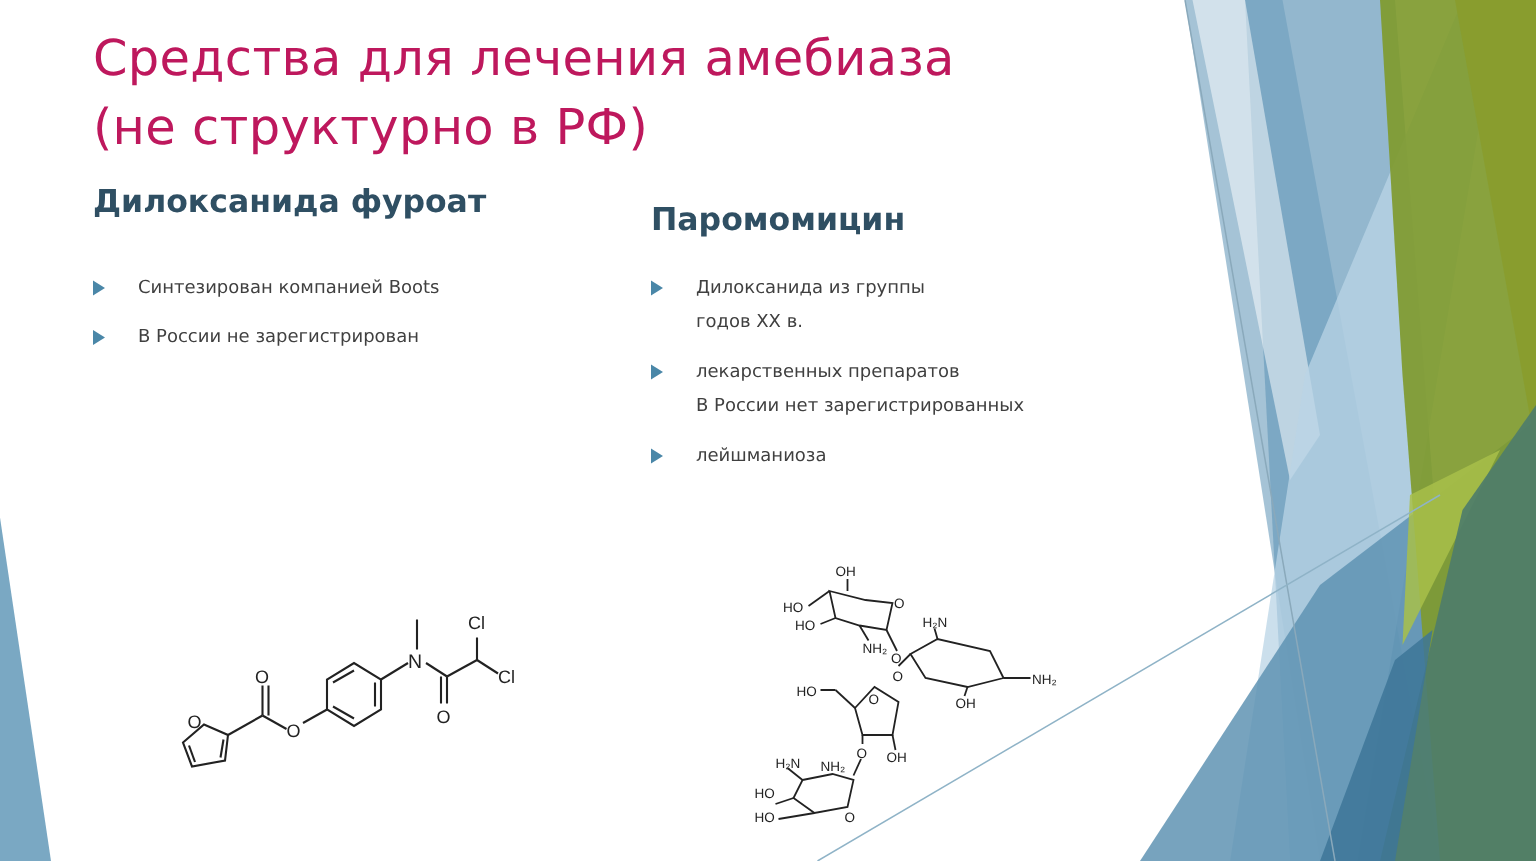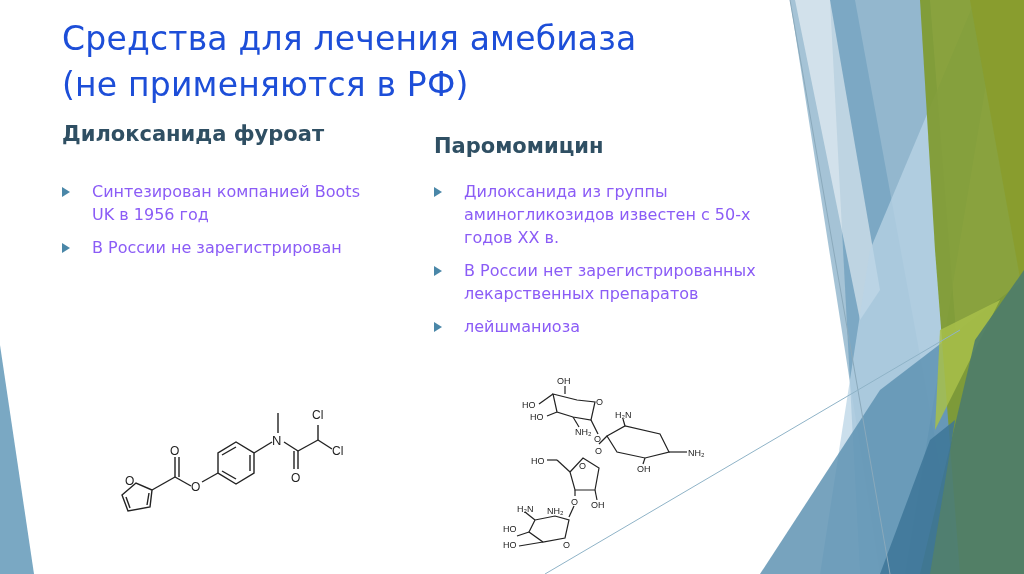--- a/index.html
+++ b/index.html
@@ -1,23 +1,23 @@
 <!DOCTYPE html>
 <html><head>
 <meta charset="utf-8">
 <style>
   html, body { margin: 0; padding: 0; }
   body { width: 1024px; height: 574px; overflow: hidden; background: #ffffff; position: relative; font-family: "DejaVu Sans", "Liberation Sans", sans-serif; }
   .slide { position: absolute; left: 0; top: 0; width: 1024px; height: 574px; background: #ffffff; overflow: hidden; }
   .deco { position: absolute; left: 0; top: 0; width: 1024px; height: 574px; }
-  .title { position: absolute; left: 62px; top: 16px; color: #1d4ed8; font-size: 33px; line-height: 46px; font-weight: normal; letter-spacing: 0.2px; }
+  .title { position: absolute; left: 62px; top: 16px; color: #be185d; font-size: 33px; line-height: 46px; font-weight: normal; letter-spacing: 0.2px; }
   .col-head { position: absolute; top: 122px; color: #2f4f63; font-size: 21px; font-weight: bold; }
   .col-left-head { left: 62px; }
   .col-right-head { left: 434px; margin-top: 12px; }
-  ul.bullets { position: absolute; list-style: none; margin: 0; padding: 0; color: #8b5cf6; font-size: 16px; line-height: 23px; }
+  ul.bullets { position: absolute; list-style: none; margin: 0; padding: 0; color: #404040; font-size: 12px; line-height: 23px; }
   ul.bullets li { position: relative; padding-left: 30px; margin-bottom: 10px; }
   ul.bullets .arrow { position: absolute; left: 0; top: 7px; width: 0; height: 0; border-top: 5px solid transparent; border-bottom: 5px solid transparent; border-left: 8px solid #4a87a8; }
   .left-list { left: 62px; top: 180px; width: 340px; }
   .right-list { left: 434px; top: 180px; width: 370px; }
   .mol { position: absolute; }
   .mol text { font-family: "Liberation Sans", sans-serif; fill: #222; }
 </style>
 </head>
 <body>
 
@@ -44,49 +44,47 @@
     <polygon points="920,574 1024,574 1024,270 975,340" fill="#4e7d6a" opacity="0.92"></polygon>
 
     <polygon points="880,574 930,574 955,420 930,440" fill="#3d7598" opacity="0.85"></polygon>
 
     <line x1="790" y1="0" x2="890" y2="574" stroke="#8aa9bb" stroke-width="1"></line>
     <line x1="545" y1="574" x2="960" y2="330" stroke="#8fb3c7" stroke-width="1"></line>
   </svg>
 
   <div class="title">
     <div>Средства для лечения амебиаза</div>
-    <div>(не применяются в РФ)</div>
+    <div>(не структурно в РФ)</div>
   </div>
 
   <div class="col-head col-left-head">Дилоксанида фуроат</div>
   <div class="col-head col-right-head">Паромомицин</div>
 
   <ul class="bullets left-list">
     <li>
       <span class="arrow"></span>
       <div>Синтезирован компанией Boots</div>
-      <div>UK в 1956 год</div>
     </li>
     <li>
       <span class="arrow"></span>
       <div>В России не зарегистрирован</div>
     </li>
   </ul>
 
   <ul class="bullets right-list">
     <li>
       <span class="arrow"></span>
       <div>Дилоксанида из группы</div>
-      <div>аминогликозидов известен с 50-х</div>
       <div>годов XX в.</div>
     </li>
     <li>
       <span class="arrow"></span>
+      <div>лекарственных препаратов</div>
       <div>В России нет зарегистрированных</div>
-      <div>лекарственных препаратов</div>
     </li>
     <li>
       <span class="arrow"></span>
       <div>лейшманиоза</div>
     </li>
   </ul>
 
   <svg class="mol" style="left:100px; top:395px;" width="280" height="125" viewBox="0 0 280 125">
     <g stroke="#222" stroke-width="1.4" fill="none">
 

